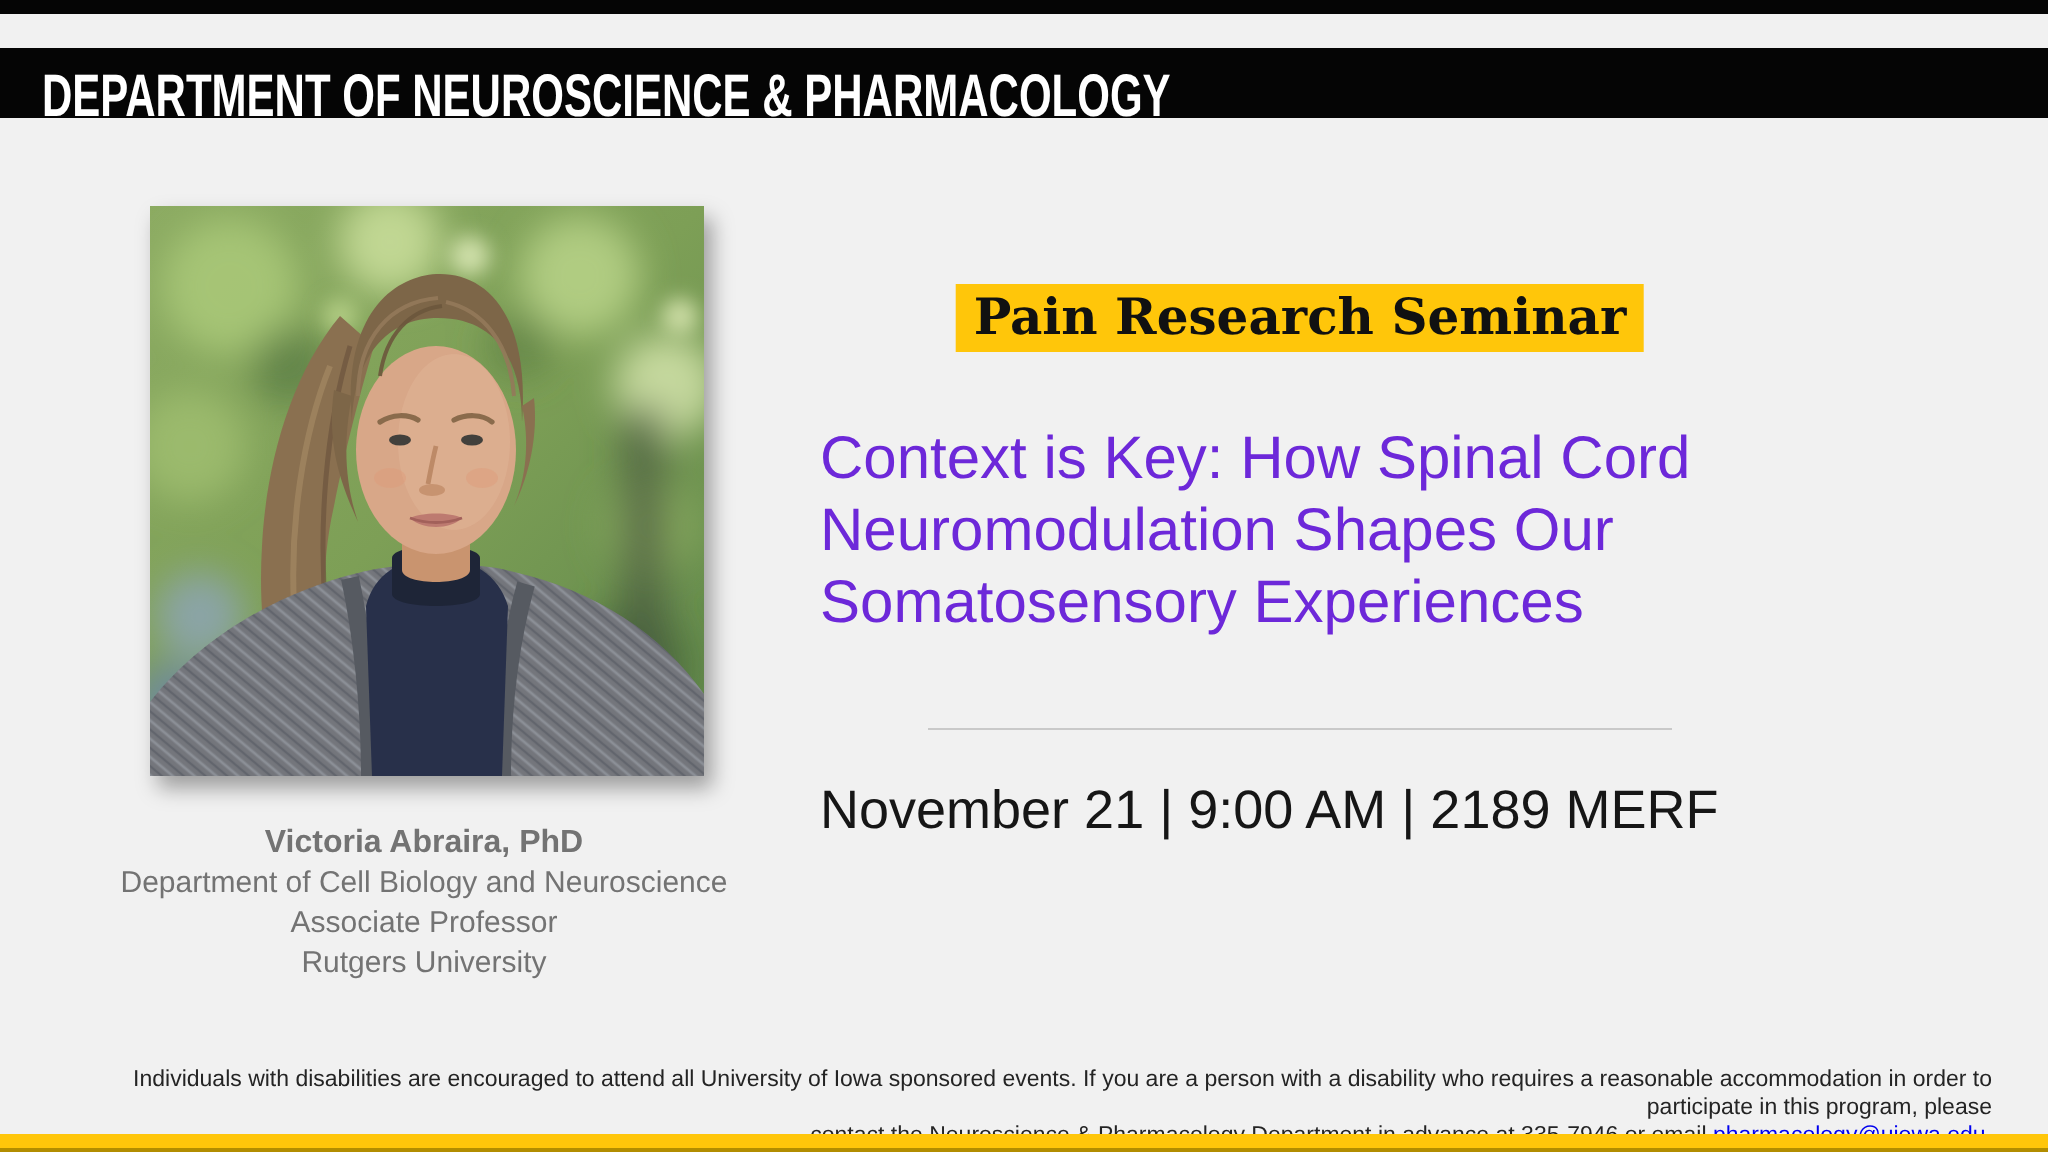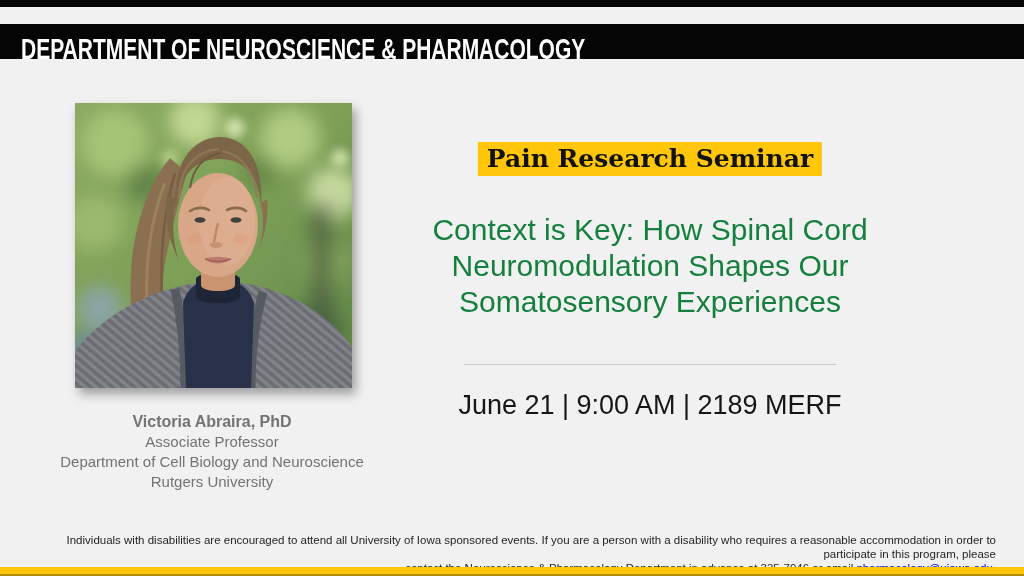--- a/index.html
+++ b/index.html
@@ -47,32 +47,31 @@
   .speaker-block {
     position: absolute; left: 26px; top: 412px; width: 372px;
     text-align: center; color: #737373;
   }
   .speaker-name { font-size: 16px; font-weight: bold; line-height: 20px; }
   .speaker-line { font-size: 15px; line-height: 20px; }
 
   
   .right-col {
     position: absolute; left: 410px; top: 0; width: 480px; height: 576px;
-    text-align: center;
   }
   .series-badge {
     position: absolute; left: 50%; top: 142px; transform: translateX(-50%);
     background: #FFC60A; color: #111111;
     font-family: "DejaVu Serif", serif; font-weight: bold;
     font-size: 25px; line-height: 34px; padding: 0 9px; white-space: nowrap;
     letter-spacing: 0px;
   }
   .seminar-title {
     position: absolute; left: 0; top: 212px; width: 100%;
-    color: #15803d; font-size: 30px; line-height: 36px; font-weight: 400;
+    color: #6d28d9; font-size: 30px; line-height: 36px; font-weight: 400;
   }
   .title-divider {
     position: absolute; left: 50%; top: 364px; transform: translateX(-50%);
     width: 372px; height: 1px; background: #c9c9c9;
   }
   .datetime {
     position: absolute; left: 0; top: 390px; width: 100%;
     color: #161616; font-size: 27px; font-weight: 400; white-space: nowrap;
   }
 
@@ -177,34 +176,34 @@
       <ellipse cx="141" cy="142" rx="6.5" ry="3" fill="#c28c68" opacity="0.8"></ellipse>
       <path d="M 130,156 C 136,153 150,153 156,156 C 150,162 136,162 130,156 Z" fill="#bd7a70"></path>
       <path d="M 130,156 C 138,159 148,159 156,156" fill="none" stroke="#a2605a" stroke-width="1.4"></path>
       <ellipse cx="120" cy="136" rx="8" ry="5" fill="#dd9b79" opacity="0.45"></ellipse>
       <ellipse cx="166" cy="136" rx="8" ry="5" fill="#dd9b79" opacity="0.45"></ellipse>
     </svg>
   </div>
 
   <div class="speaker-block">
     <div class="speaker-name">Victoria Abraira, PhD</div>
+    <div class="speaker-line">Department of Cell Biology and Neuroscience</div>
     <div class="speaker-line">Associate Professor</div>
-    <div class="speaker-line">Department of Cell Biology and Neuroscience</div>
     <div class="speaker-line">Rutgers University</div>
   </div>
 
   <div class="right-col">
     <div class="series-badge">Pain Research Seminar</div>
     <div class="seminar-title">
       <div>Context is Key: How Spinal Cord</div>
       <div>Neuromodulation Shapes Our</div>
       <div>Somatosensory Experiences</div>
     </div>
     <div class="title-divider"></div>
-    <div class="datetime">June 21 | 9:00 AM | 2189 MERF</div>
+    <div class="datetime">November 21 | 9:00 AM | 2189 MERF</div>
   </div>
 
   <div class="footer-disclaimer">
     <span>Individuals with disabilities are encouraged to attend all University of Iowa sponsored events.  If you are a person with a disability who requires a reasonable accommodation in order to participate in this program, please</span><br>
     <span>contact the Neuroscience &amp; Pharmacology Department in advance at 335-7946 or email </span><a href="#">pharmacology@uiowa.edu</a><span>.</span>
   </div>
 
   <div class="bottom-bar"></div>
 
 </div>

